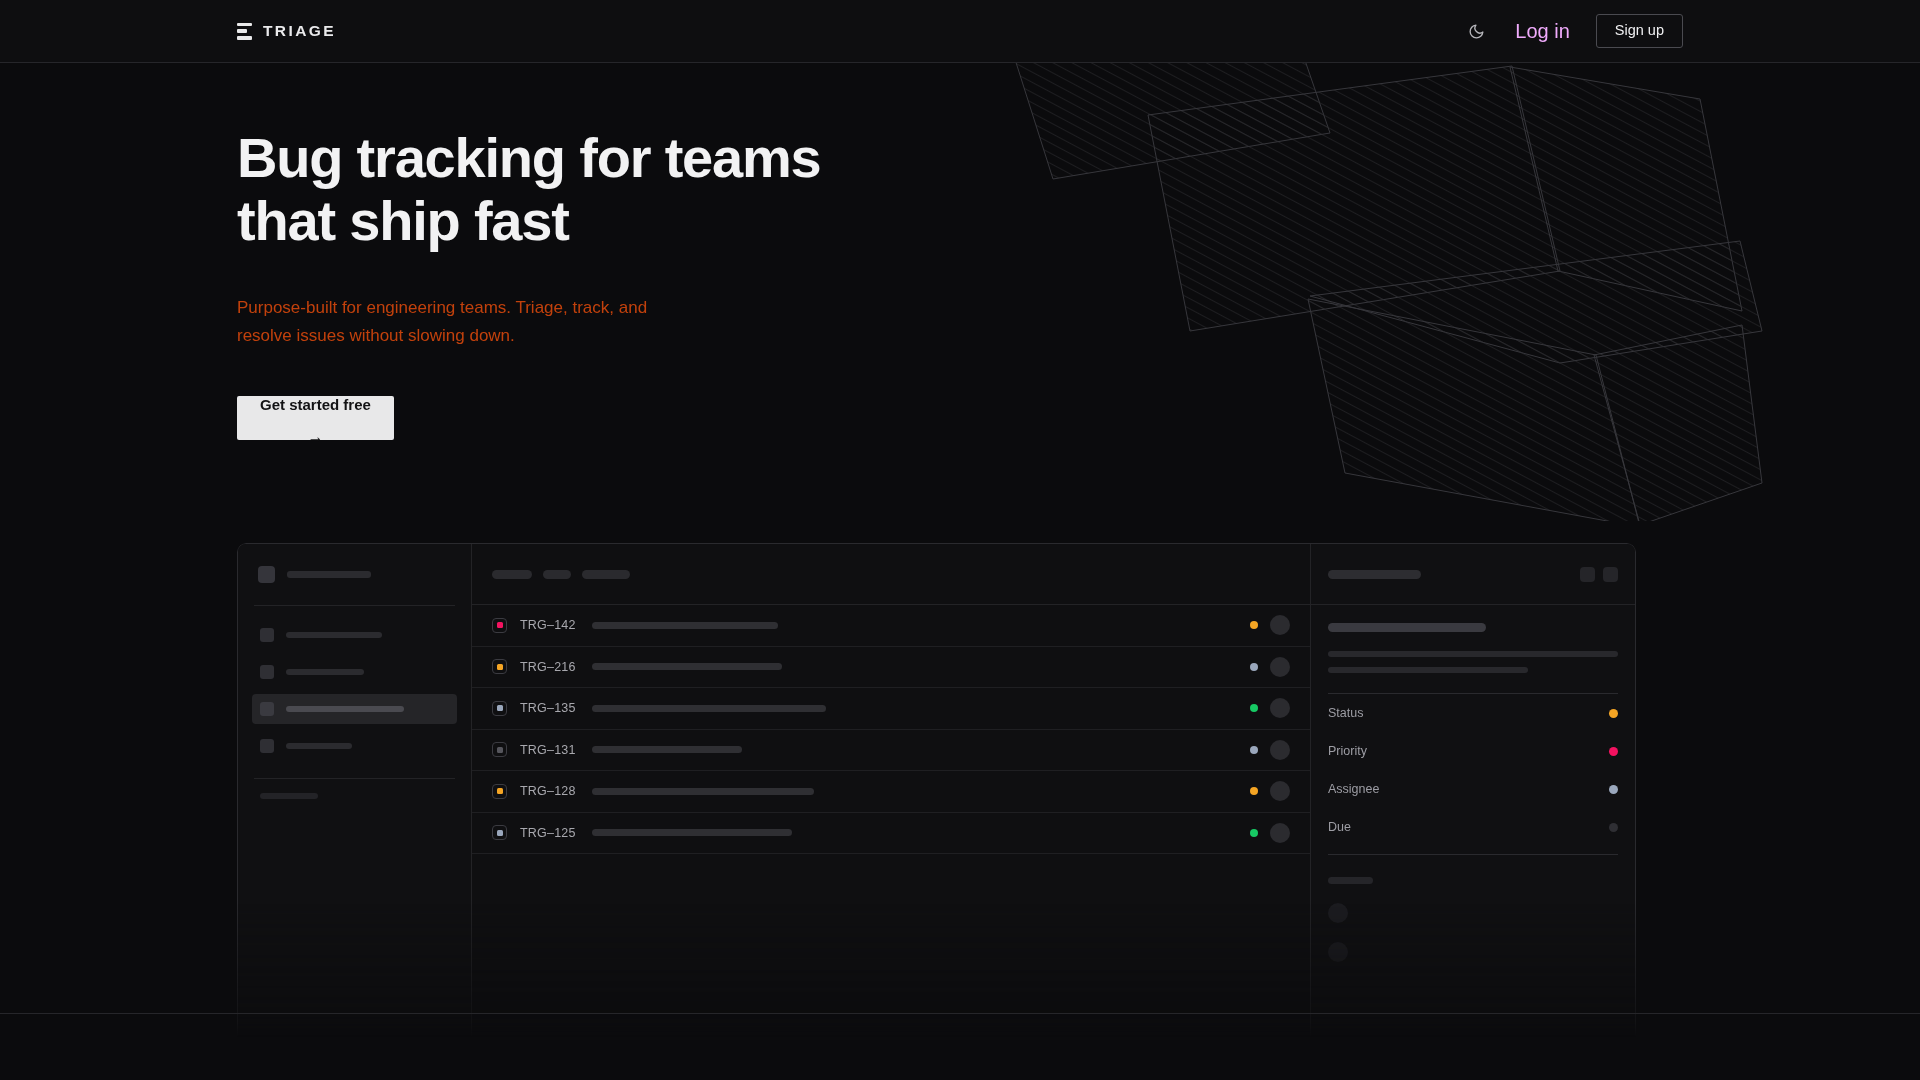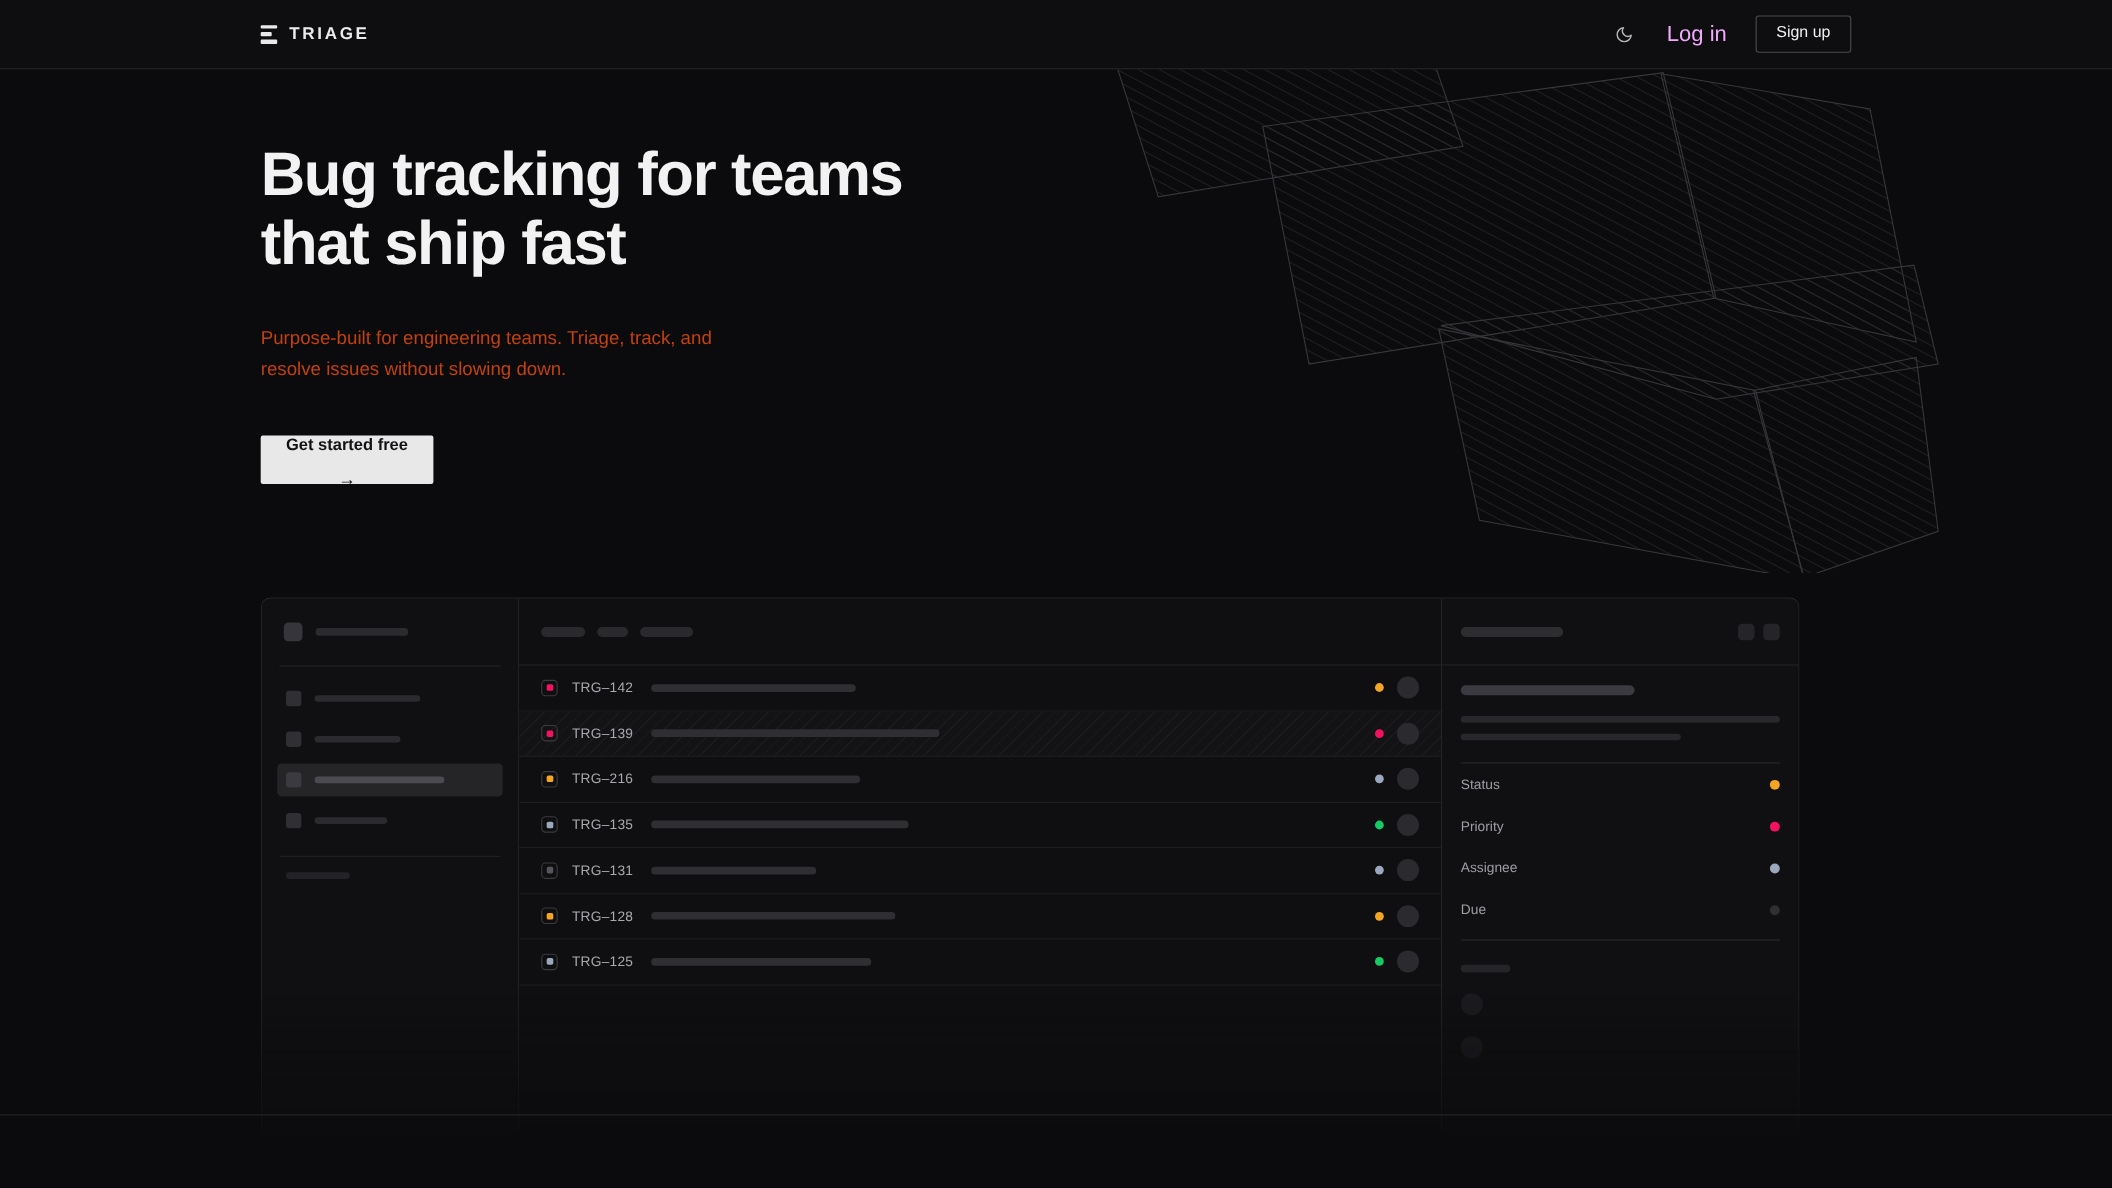--- a/index.html
+++ b/index.html
@@ -284,31 +284,20 @@
             <i style="background:#f31260"></i>
           </span>
         <span class="row-key">TRG–142</span>
         <span class="row-title" style="width:186px"></span>
         <span class="row-right">
           <span class="row-dot" style="background:#f5a524"></span>
           <span class="row-av"></span>
         </span>
       </div>
 
-      <div class="row striped">
-        <span class="prio">
-            <i style="background:#f31260"></i>
-          </span>
-        <span class="row-key">TRG–139</span>
-        <span class="row-title" style="width:262px"></span>
-        <span class="row-right">
-          <span class="row-dot" style="background:#f31260"></span>
-          <span class="row-av"></span>
-        </span>
-      </div>
 
       <div class="row">
         <span class="prio">
             <i style="background:#f5a524"></i>
           </span>
         <span class="row-key">TRG–216</span>
         <span class="row-title" style="width:190px"></span>
         <span class="row-right">
           <span class="row-dot" style="background:#9aa7bc"></span>
           <span class="row-av"></span>

